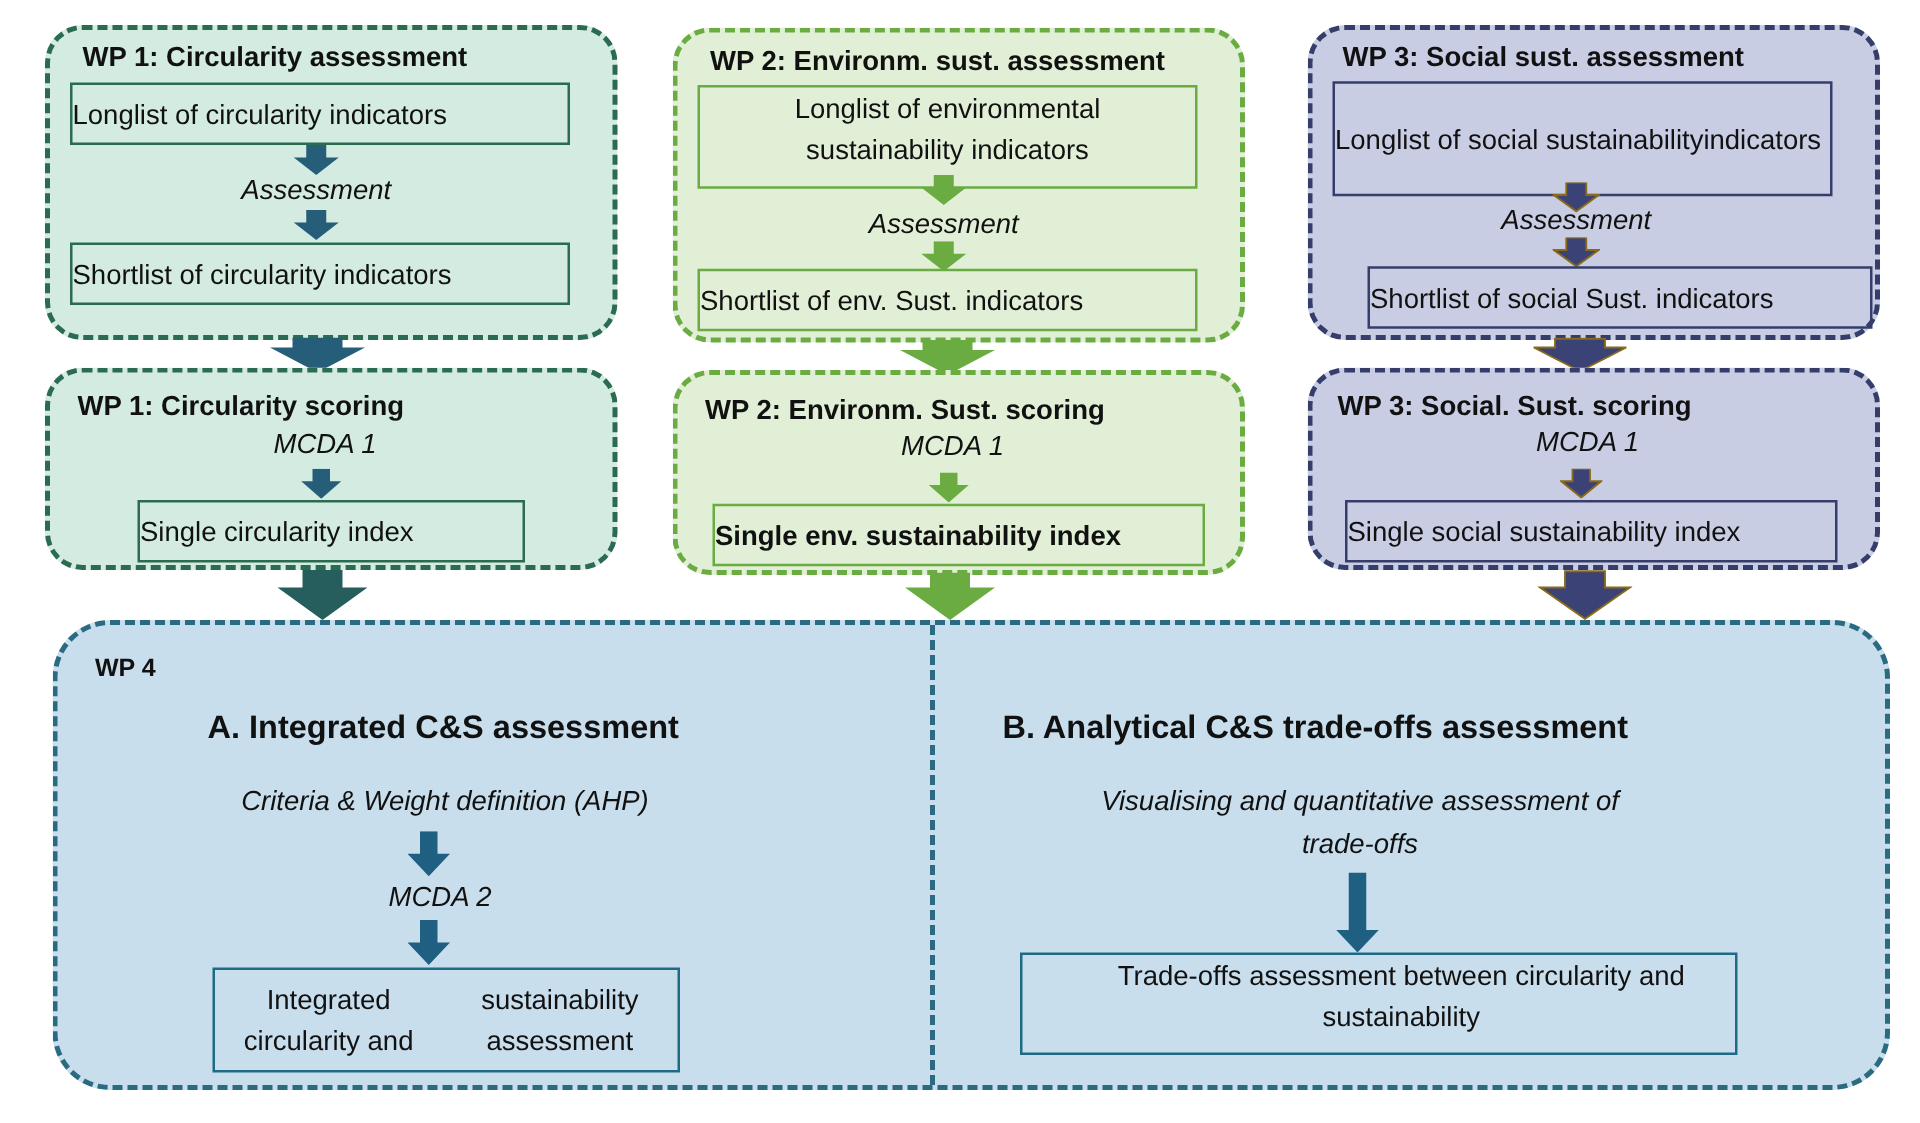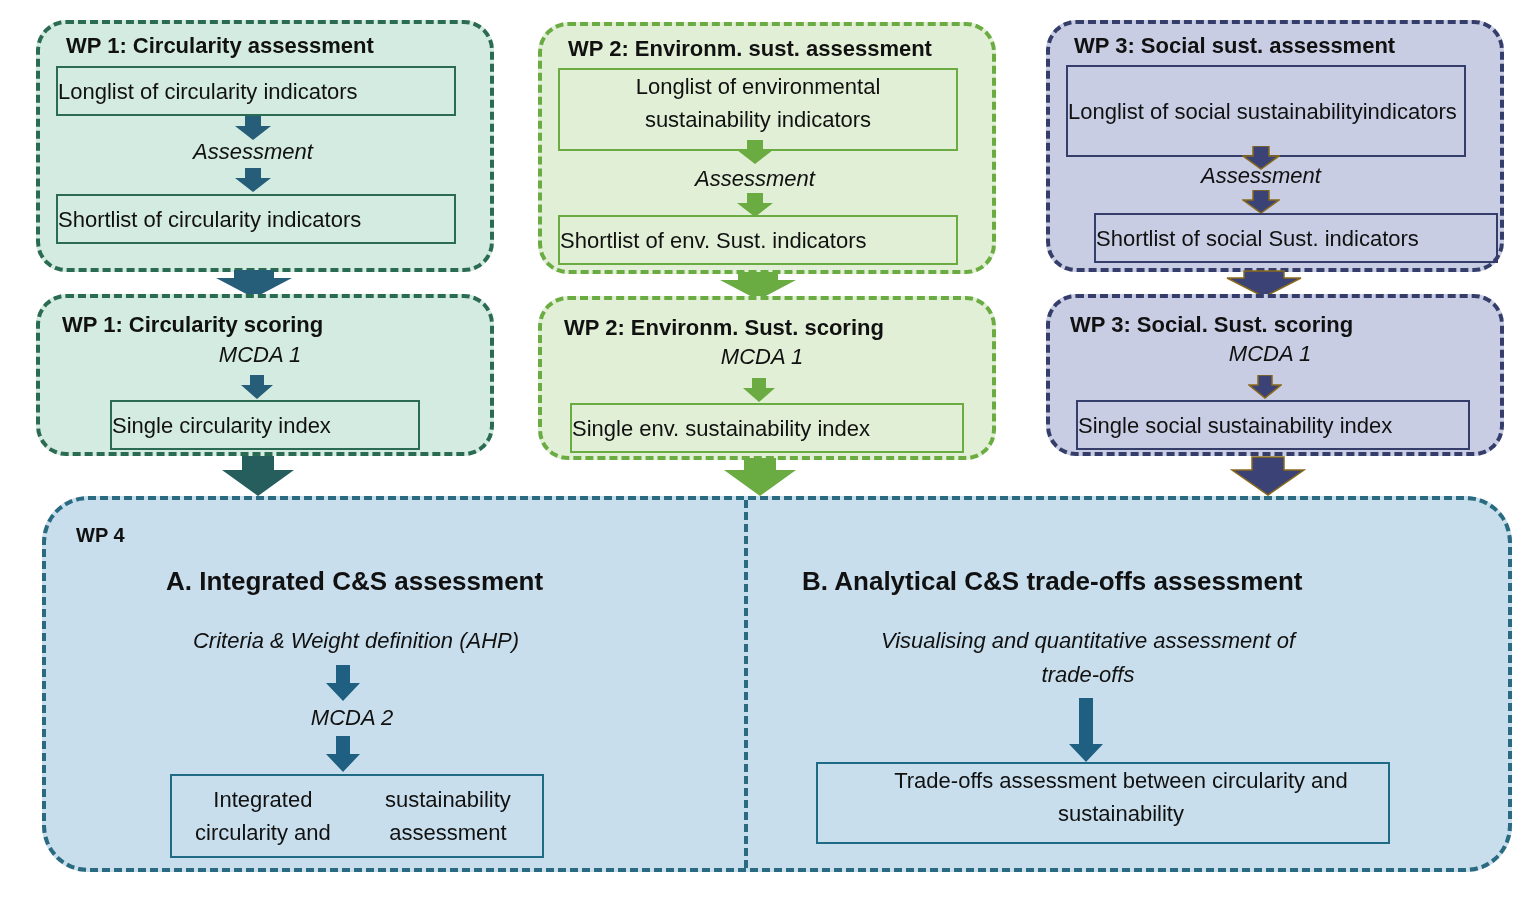--- a/index.html
+++ b/index.html
@@ -78,21 +78,21 @@
 <svg class="arrow" style="left:720px;top:272px" width="76" height="28" viewBox="0 0 76 28">
     <polygon points="18,0 58,0 58,8 76,8 38,28 0,8 18,8" fill="#6aac42"></polygon>
   </svg>
 
 <div class="grp wp2" style="left:538px;top:296px;width:458px;height:164px;"></div>
 <div class="title" style="left:564px;top:315px;">WP 2: Environm. Sust. scoring</div>
 <div class="ital" style="left:702px;top:344px;width:120px;">MCDA 1</div>
 <svg class="arrow" style="left:742px;top:378px" width="34" height="24" viewBox="0 0 34 24">
     <polygon points="10,0 24,0 24,10 33,10 17,24 1,10 10,10" fill="#6aac42"></polygon>
   </svg>
-<div class="box b2" style="left:570px;top:403px;width:394px;height:50px;">
+<div class="box b2" style="left:570px;top:403px;width:394px;height:50px;font-weight:bold;">
   <span>Single env. sustainability index</span>
 </div>
 
 <svg class="arrow" style="left:724px;top:458px" width="72" height="38" viewBox="0 0 72 38">
     <polygon points="20,0 52,0 52,12 72,12 36,38 0,12 20,12" fill="#6aac42"></polygon>
   </svg>
 
 <div class="grp wp3" style="left:1046px;top:20px;width:458px;height:252px;"></div>
 <div class="title" style="left:1074px;top:33px;">WP 3: Social sust. assessment</div>
 <div class="box b3" style="left:1066px;top:65px;width:400px;height:92px;flex-direction:row;">

